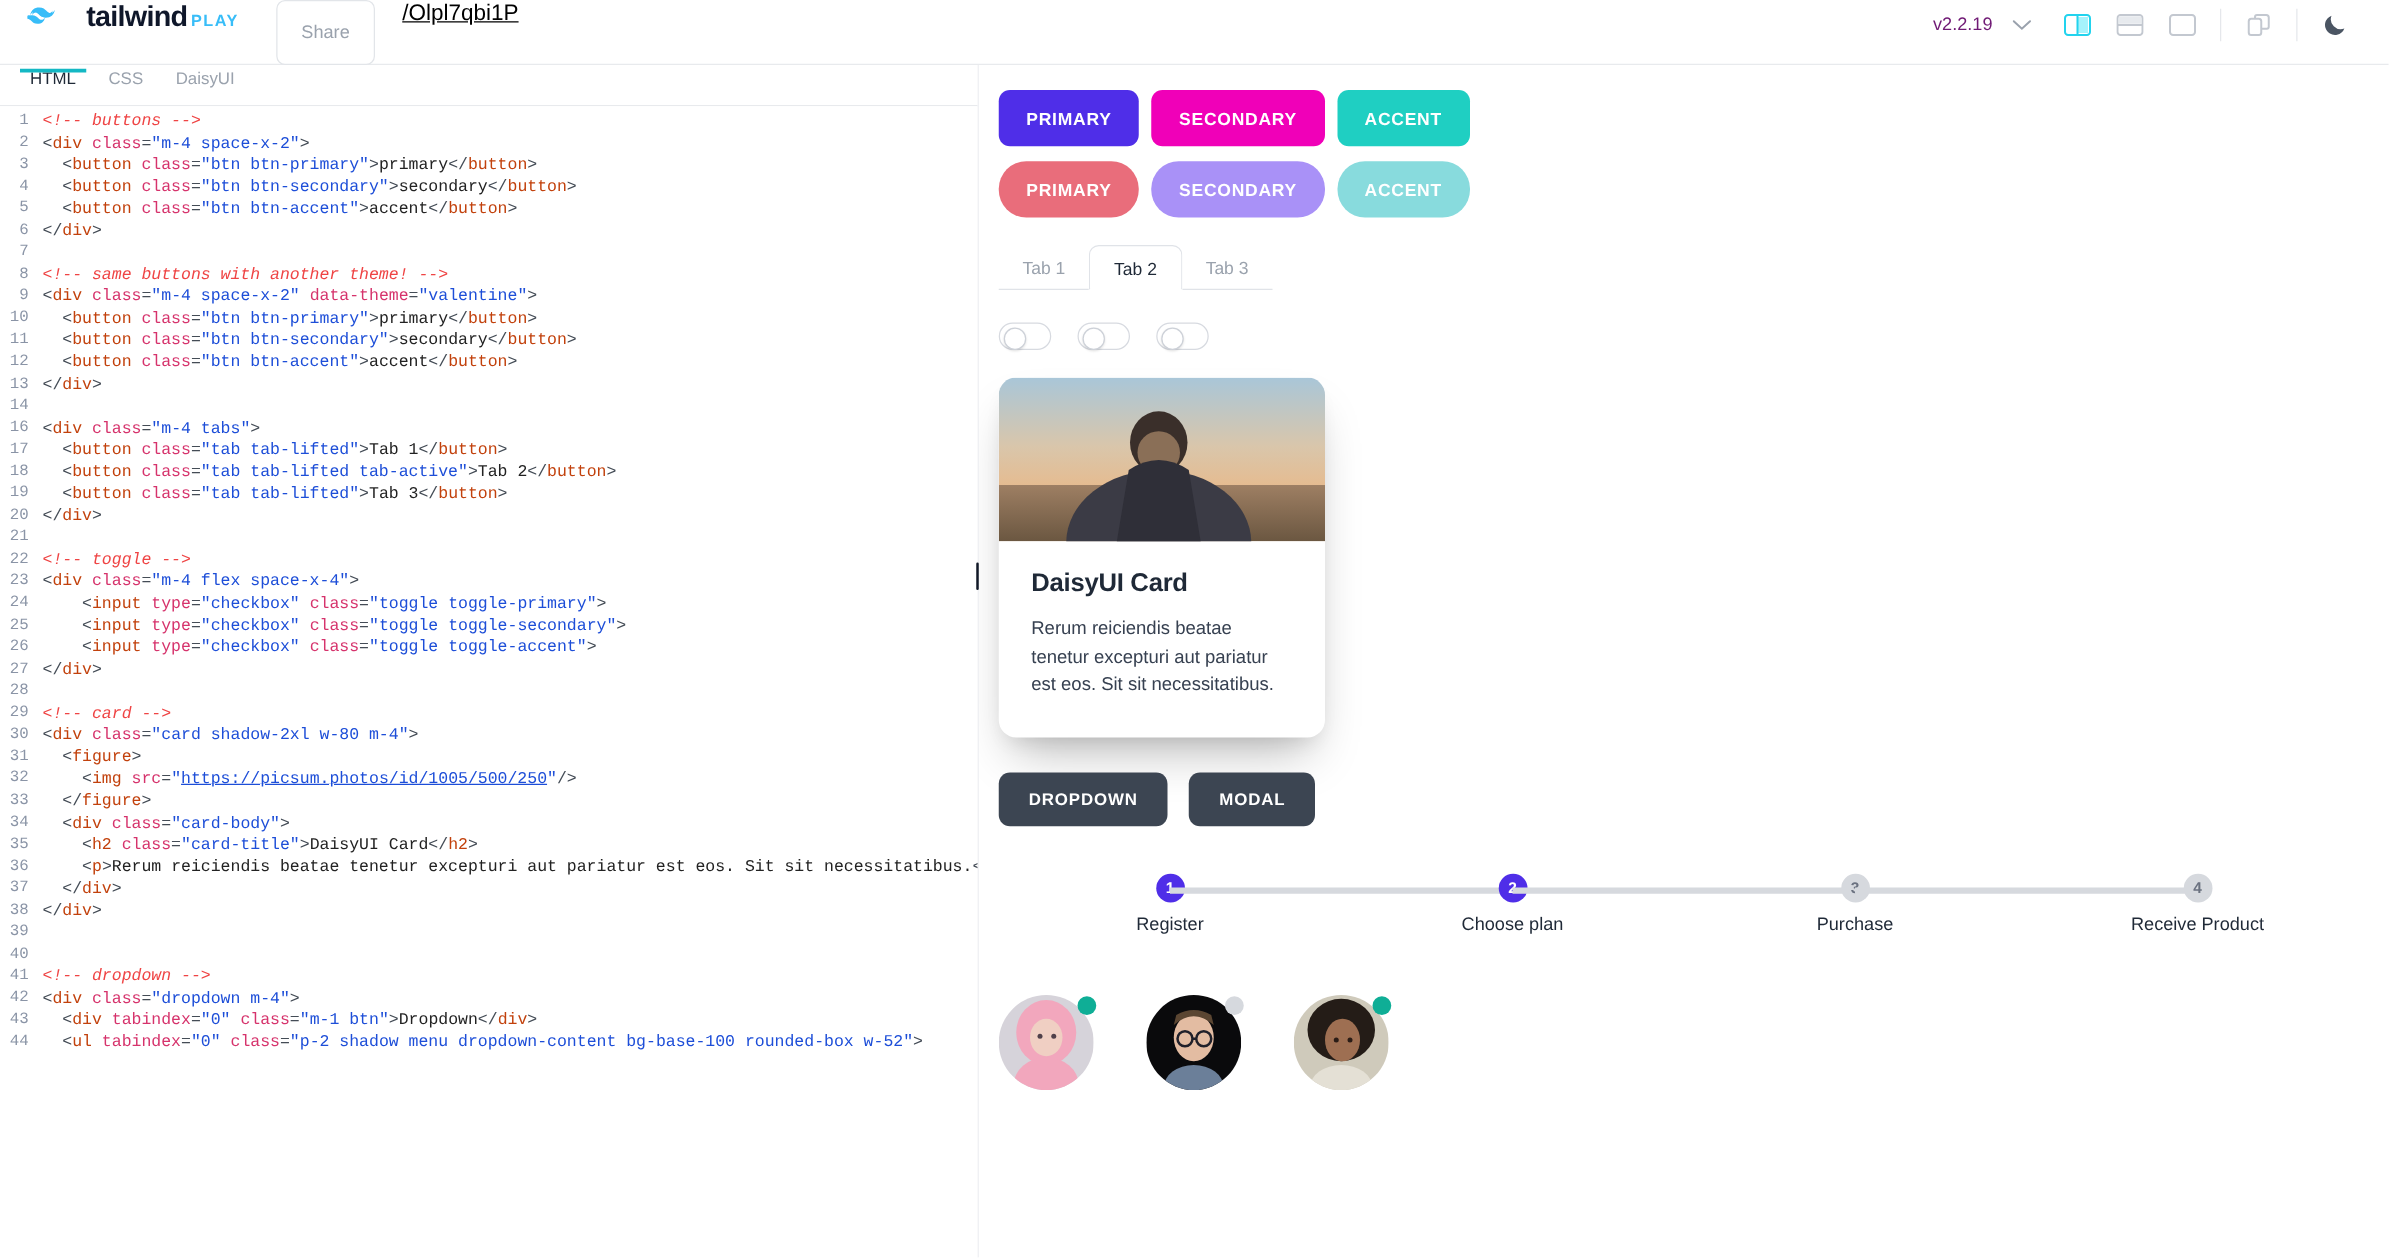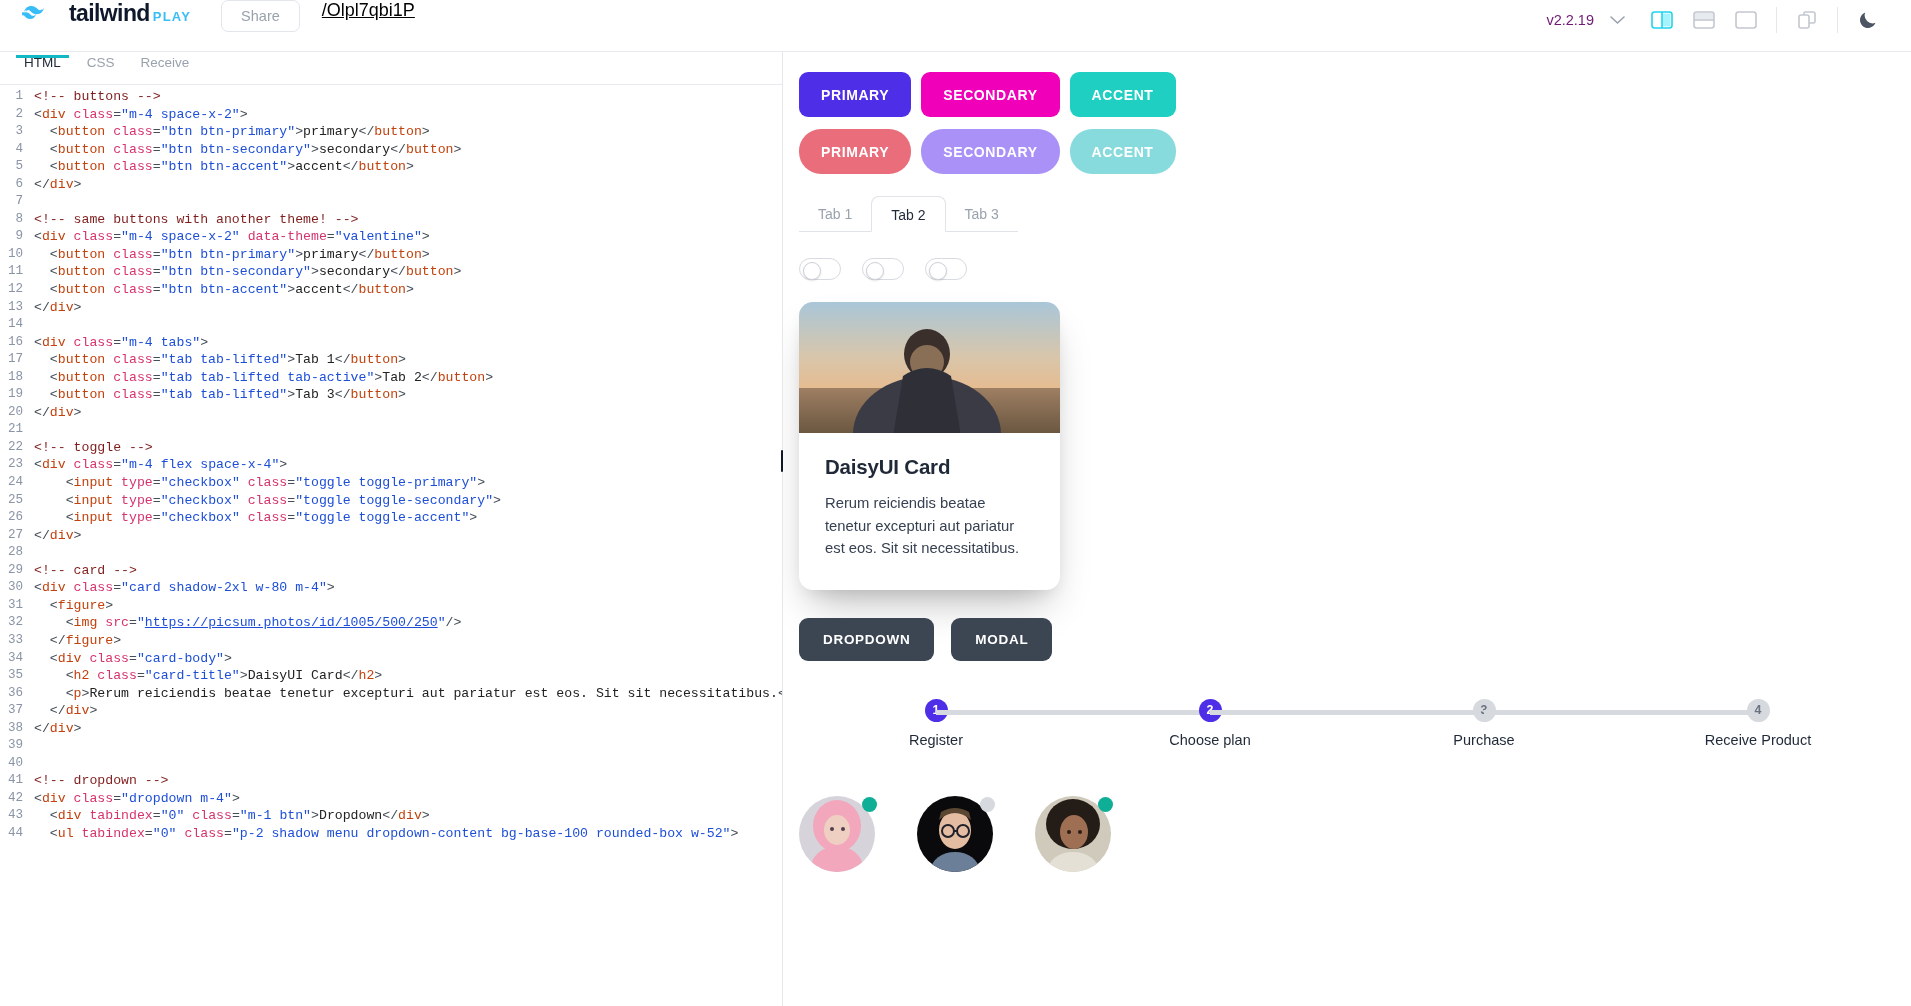--- a/index.html
+++ b/index.html
@@ -26,21 +26,21 @@
     color: #0f172a; display: flex; align-items: baseline;
   }
   .brand-text .play {
     color: #38bdf8; font-size: 13px; font-weight: bold;
     letter-spacing: 1.2px; margin-left: 3px;
   }
   .share-btn {
     margin-left: 30px;
     border: 1px solid #e2e5e9; border-radius: 7px;
     background: #fff; color: #9aa2ad;
-    font-size: 14.5px; padding: 7px 19px;
+    font-size: 14.5px; padding: 17px 19px;
     font-family: "Liberation Sans", sans-serif;
     cursor: pointer;
   }
   .slug {
     margin-left: 22px; color: #000000; font-size: 18px; text-decoration: underline;
   }
   .topbar-right {
     margin-left: auto; display: flex; align-items: center; gap: 0;
   }
   .version {
@@ -97,21 +97,21 @@
     font-size: 13.2px; white-space: pre;
   }
   .ln {
     width: 34px; min-width: 34px; text-align: right;
     color: #8a94a6; padding-right: 11px;
     font-family: "Liberation Mono", monospace; font-size: 12.6px;
     user-select: none;
   }
   .lc { color: #111827; }
   
-  .t-com { color: #7f1d1d; }
+  .t-com { color: #ef4444; font-style: italic; }
   .t-tag { color: #c2410c; }
   .t-pun { color: #444c56; }
   .t-atr { color: #d6336c; }
   .t-str { color: #1d4ed8; }
   .t-txt { color: #222; }
   .t-lnk { color: #1d4ed8; text-decoration: underline; }
 
   
   .drag-handle {
     position: absolute; right: -4px; top: 392px;
@@ -305,21 +305,21 @@
     </button>
   </div>
 </div>
 
 <div class="main">
 
   <div class="editor-pane">
     <div class="editor-tabs">
       <button class="etab active">HTML</button>
       <button class="etab">CSS</button>
-      <button class="etab">Receive</button>
+      <button class="etab">DaisyUI</button>
     </div>
     <div class="code-area">
       <div class="code-table" id="code-lines">
           <div class="code-line"><span class="ln">1</span><span class="lc"><span class="t-com">&lt;!-- buttons --&gt;</span></span></div>
           <div class="code-line"><span class="ln">2</span><span class="lc"><span class="t-pun">&lt;</span><span class="t-tag">div</span><span class="t-atr"> class</span><span class="t-pun">=</span><span class="t-str">"m-4 space-x-2"</span><span class="t-pun">&gt;</span></span></div>
           <div class="code-line"><span class="ln">3</span><span class="lc"><span class="t-pun">  &lt;</span><span class="t-tag">button</span><span class="t-atr"> class</span><span class="t-pun">=</span><span class="t-str">"btn btn-primary"</span><span class="t-pun">&gt;</span><span class="t-txt">primary</span><span class="t-pun">&lt;/</span><span class="t-tag">button</span><span class="t-pun">&gt;</span></span></div>
           <div class="code-line"><span class="ln">4</span><span class="lc"><span class="t-pun">  &lt;</span><span class="t-tag">button</span><span class="t-atr"> class</span><span class="t-pun">=</span><span class="t-str">"btn btn-secondary"</span><span class="t-pun">&gt;</span><span class="t-txt">secondary</span><span class="t-pun">&lt;/</span><span class="t-tag">button</span><span class="t-pun">&gt;</span></span></div>
           <div class="code-line"><span class="ln">5</span><span class="lc"><span class="t-pun">  &lt;</span><span class="t-tag">button</span><span class="t-atr"> class</span><span class="t-pun">=</span><span class="t-str">"btn btn-accent"</span><span class="t-pun">&gt;</span><span class="t-txt">accent</span><span class="t-pun">&lt;/</span><span class="t-tag">button</span><span class="t-pun">&gt;</span></span></div>
           <div class="code-line"><span class="ln">6</span><span class="lc"><span class="t-pun">&lt;/</span><span class="t-tag">div</span><span class="t-pun">&gt;</span></span></div>
           <div class="code-line"><span class="ln">7</span><span class="lc"></span></div>

